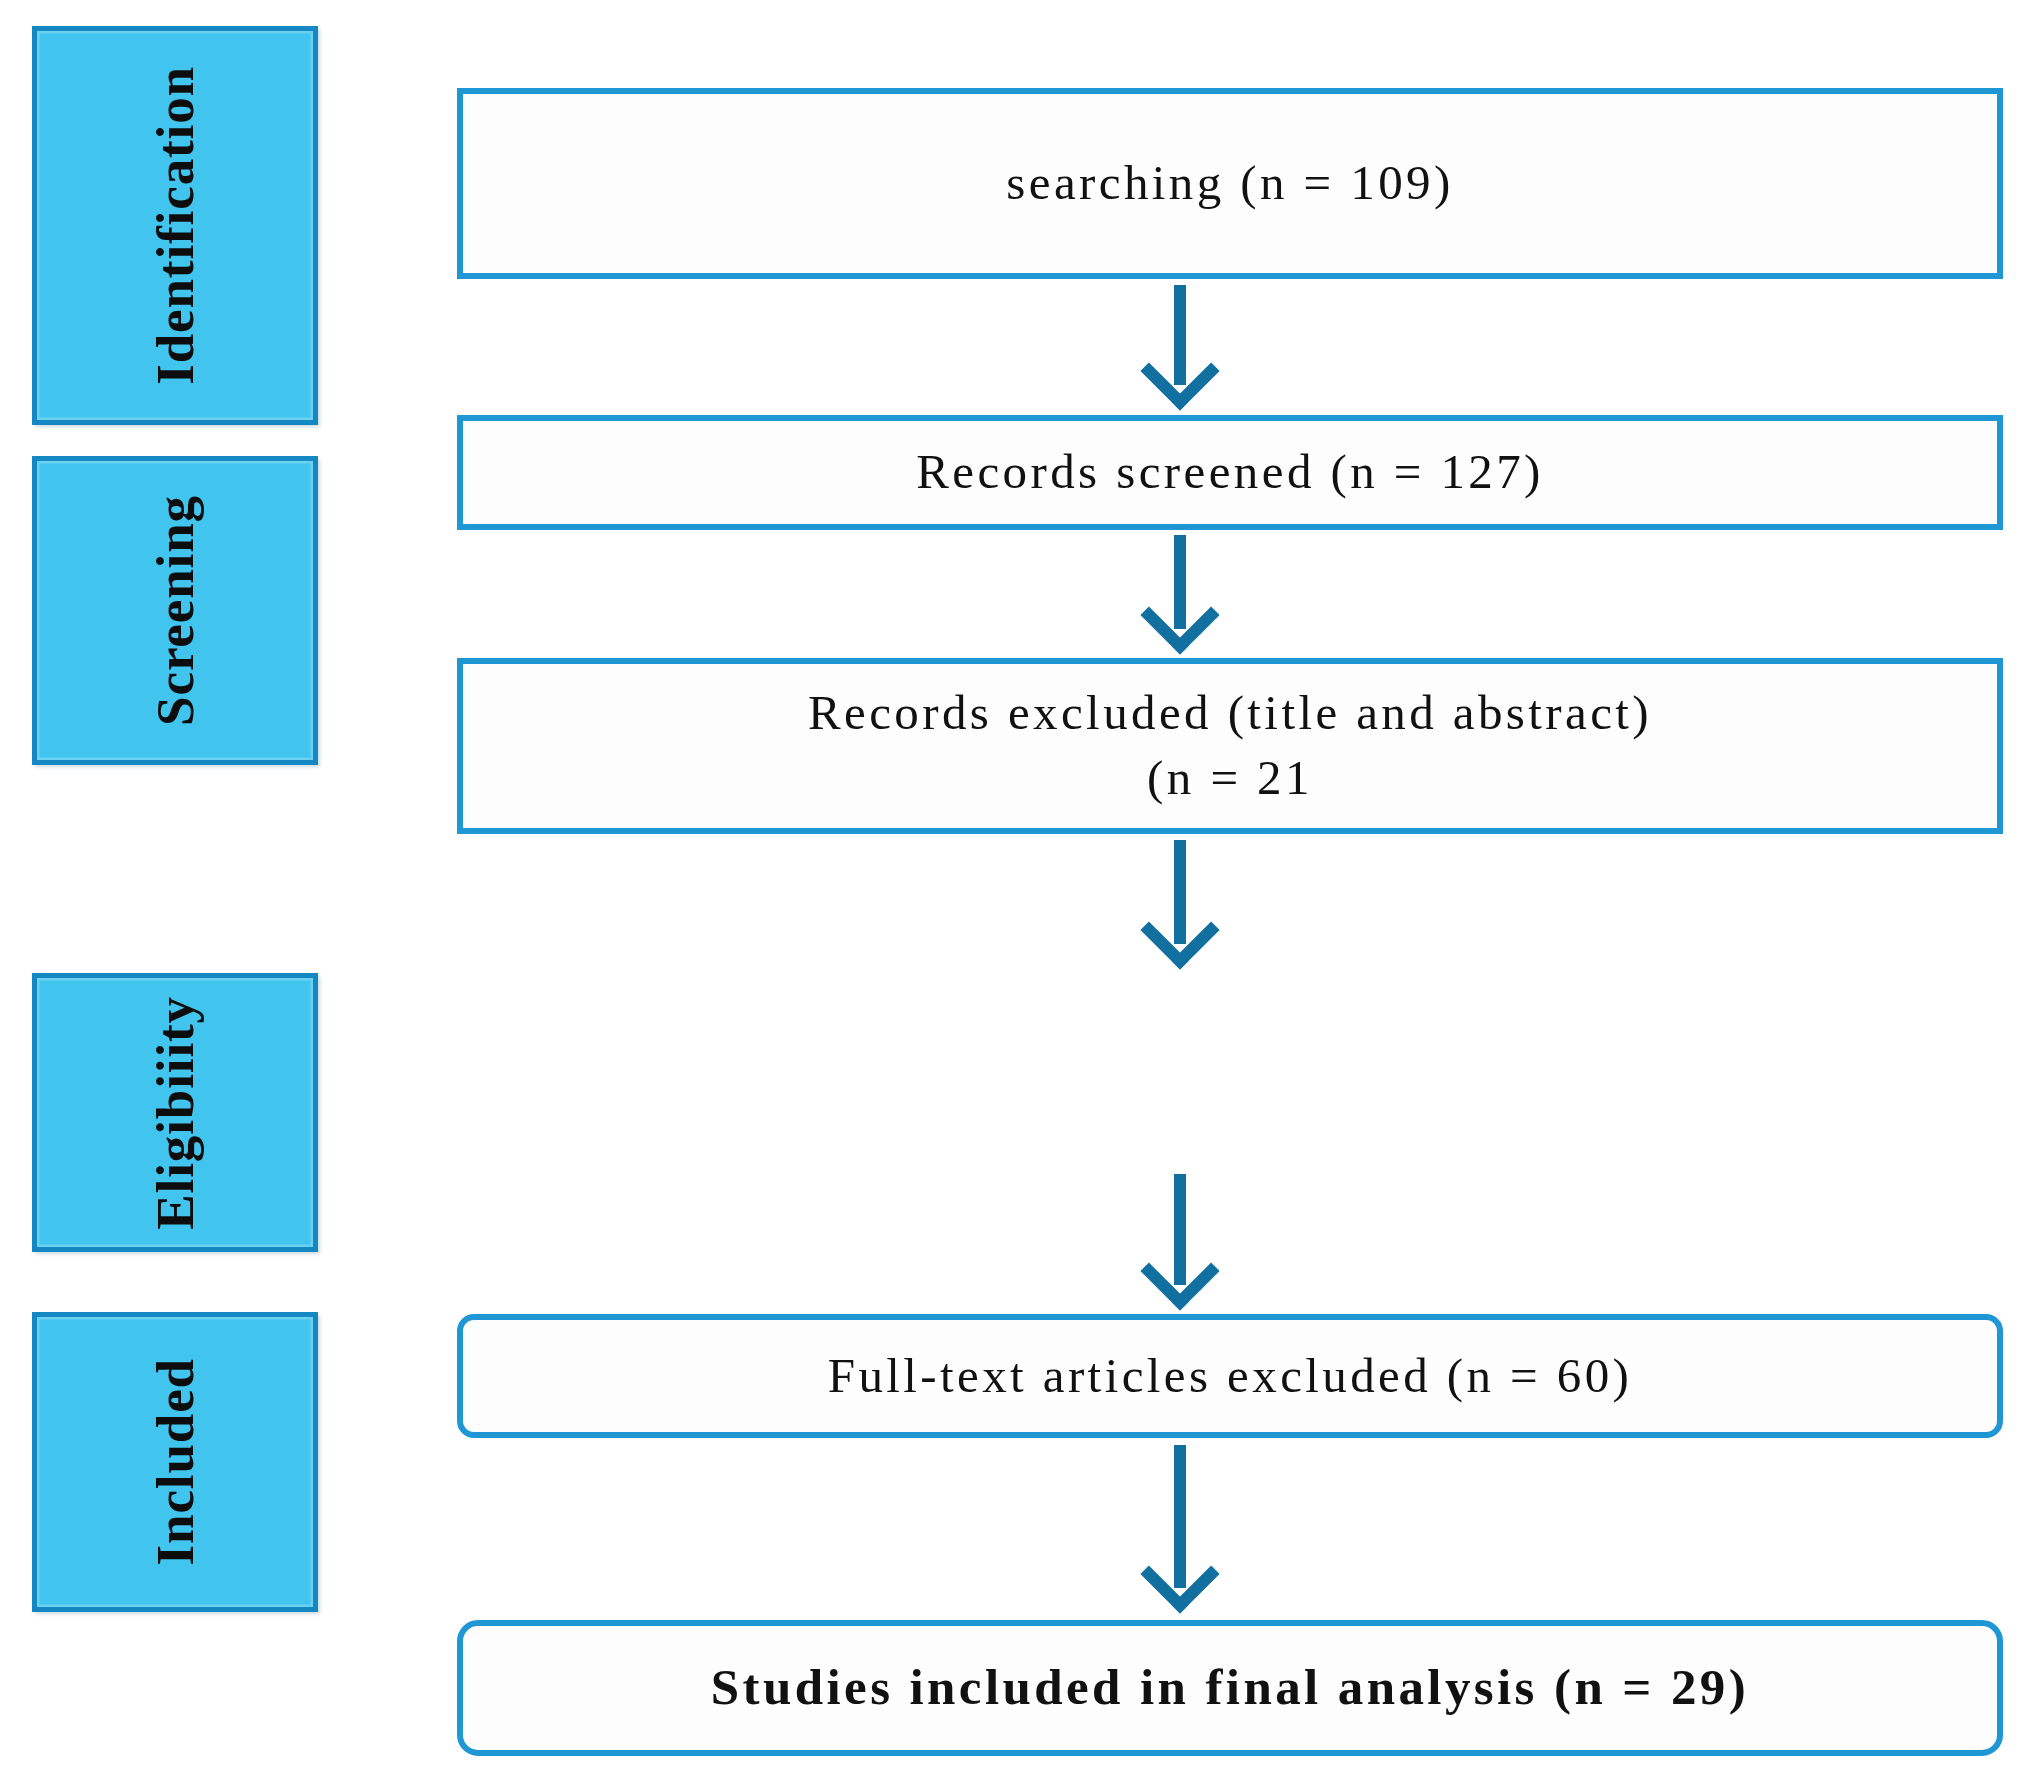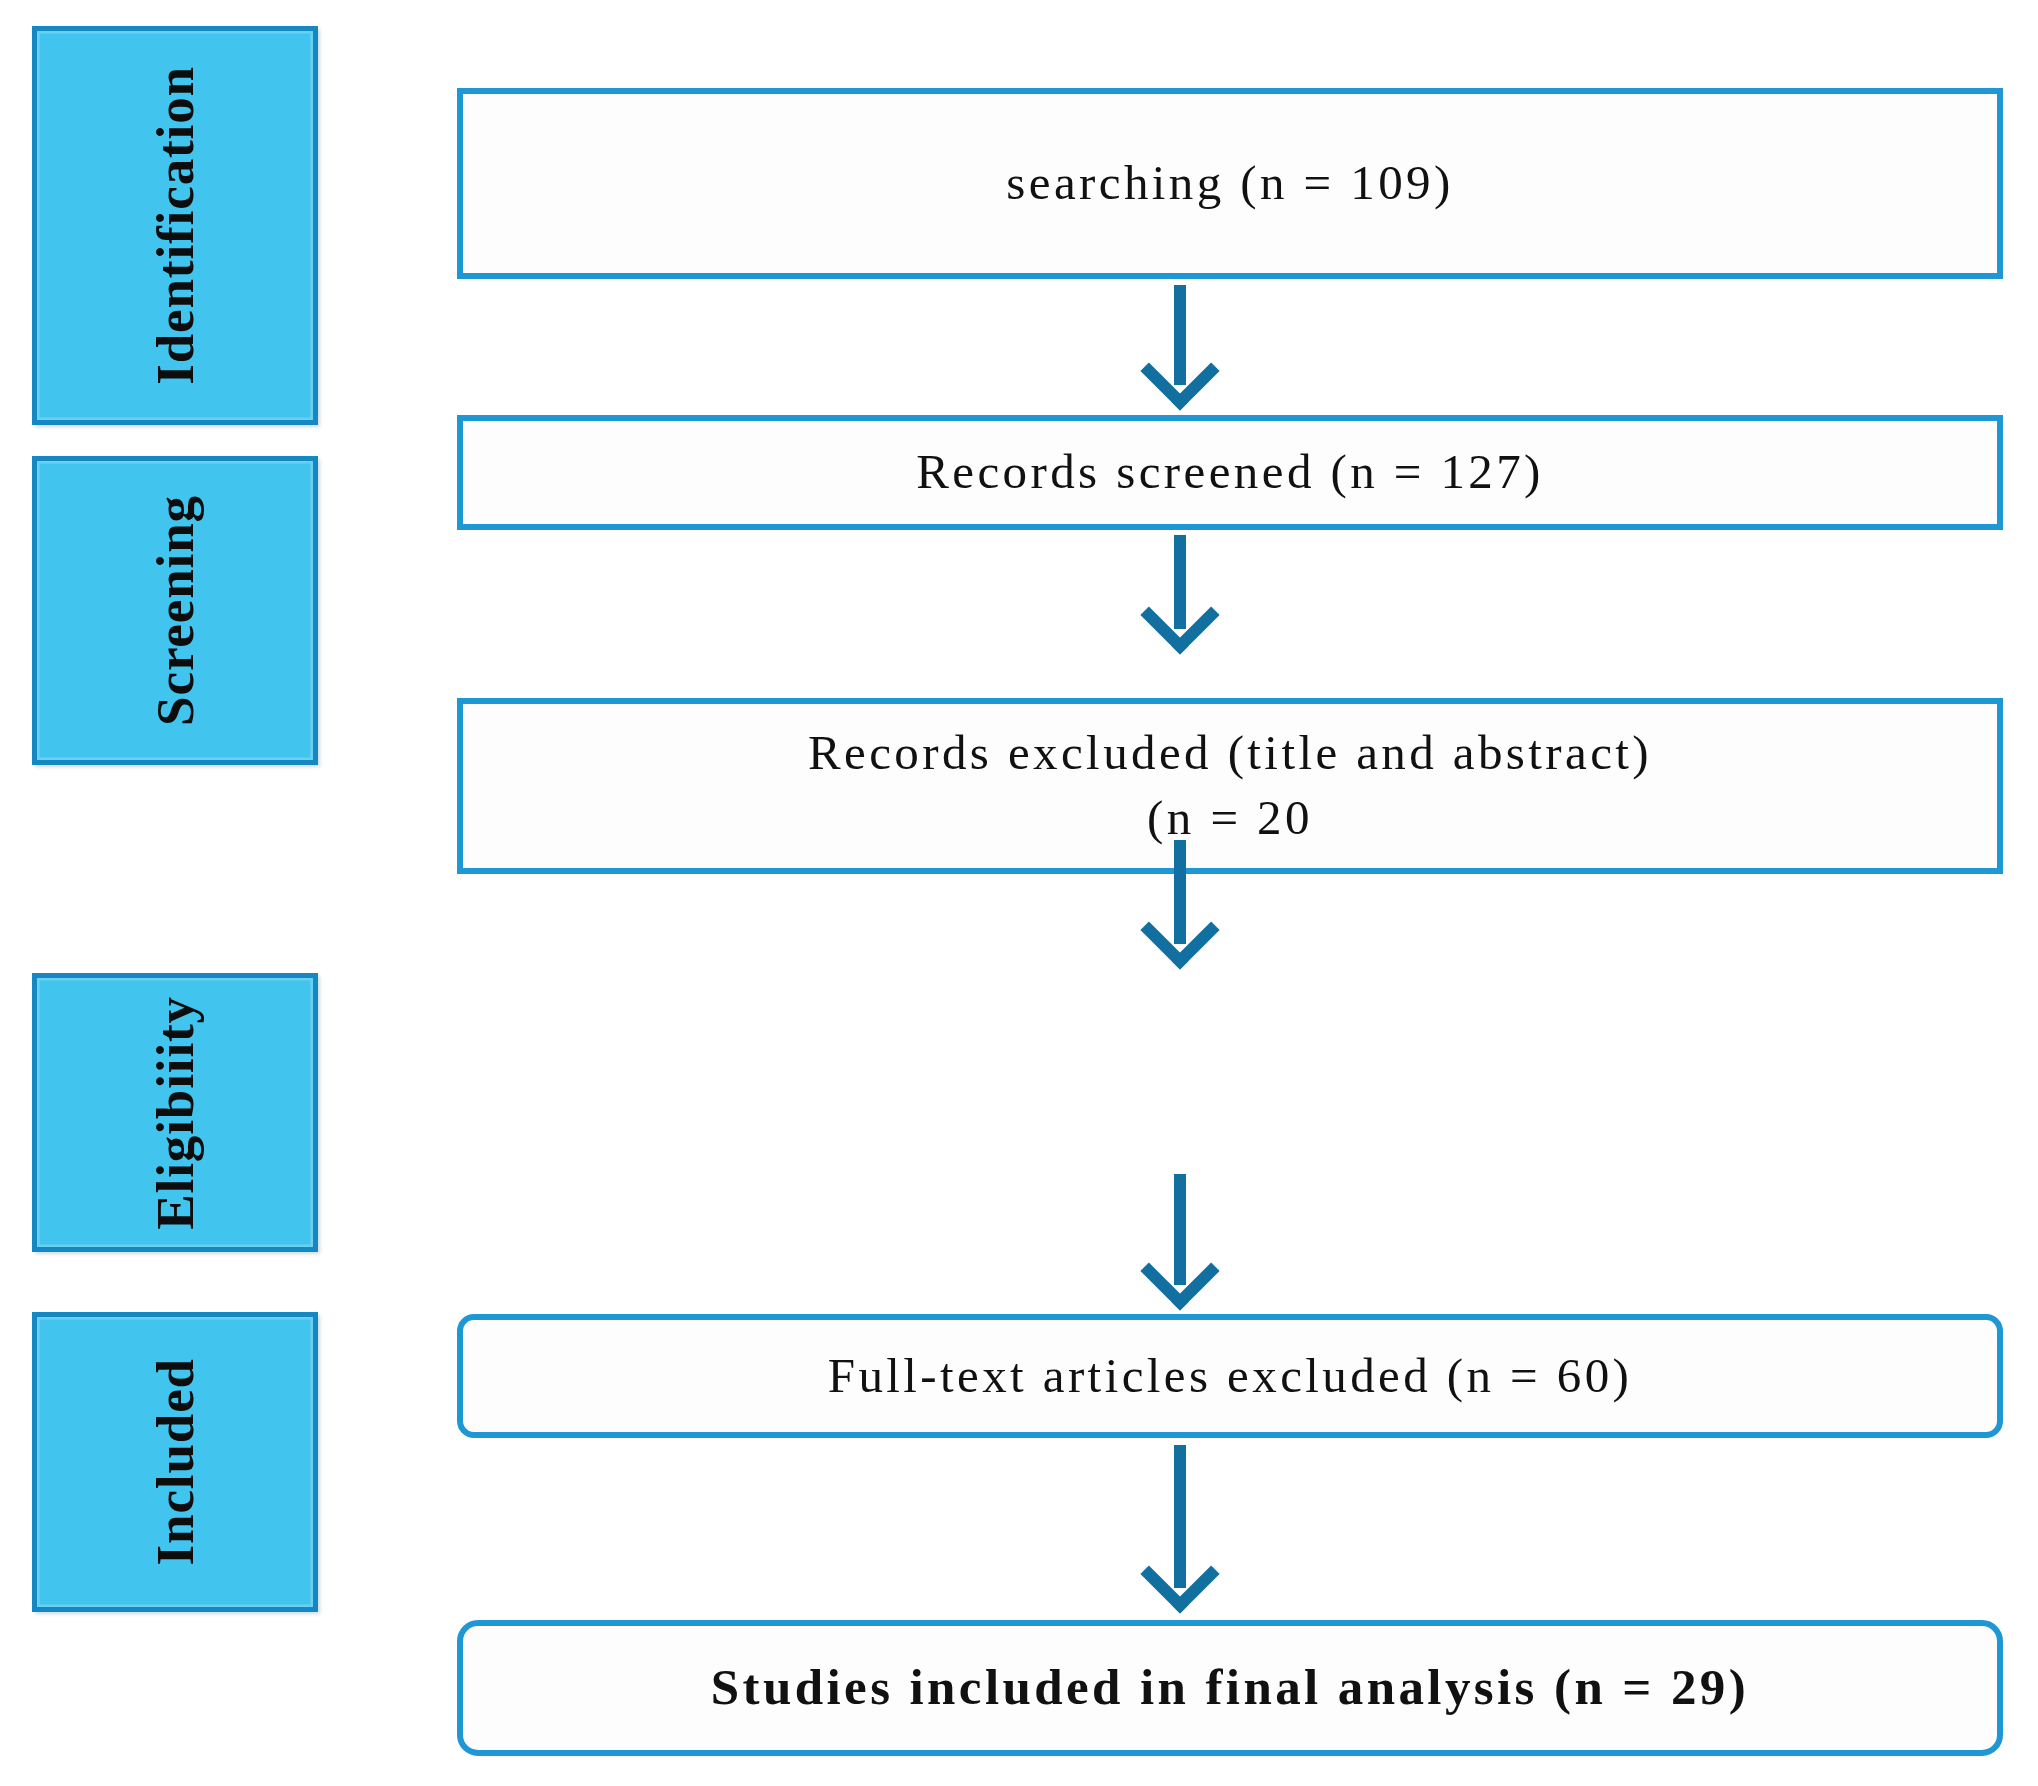--- a/index.html
+++ b/index.html
@@ -53,21 +53,21 @@
     align-items: center;
     justify-content: center;
     text-align: center;
     font-size: 49px;
     line-height: 1.32;
     letter-spacing: 3.4px;
     white-space: nowrap;
   }
   .b1 { top: 88px;  height: 191px; }
   .b2 { top: 415px;  height: 115px; justify-content: center; }
-  .b3 { top: 658px;  height: 176px; margin-top: 40px; }
+  .b3 { top: 658px;  height: 176px; }
   .b4 { top: 973px; height: 196px; }
   .b5 { top: 1314px; height: 124px; border-radius: 17px; }
   .b6 { top: 1620px; height: 136px; font-weight: bold; font-size: 51px; border-radius: 21px; }
 
   
   .arrow {
     position: absolute;
     left: 1124px;
     width: 111px;
     color: var(--arrow, #11709f);
@@ -124,21 +124,21 @@
   <div class="arrow a1"></div>
 
   <div class="fbox b2">
     <span>Records screened (n = 127)</span>
   </div>
 
   <div class="arrow a2"></div>
 
   <div class="fbox b3">
     <span>Records excluded (title and abstract)</span>
-    <span>(n = 20</span>
+    <span>(n = 21</span>
   </div>
 
   <div class="arrow a3"></div>
 
 
   <div class="arrow a4"></div>
 
   <div class="fbox b5">
     <span>Full-text articles excluded (n = 60)</span>
   </div>

